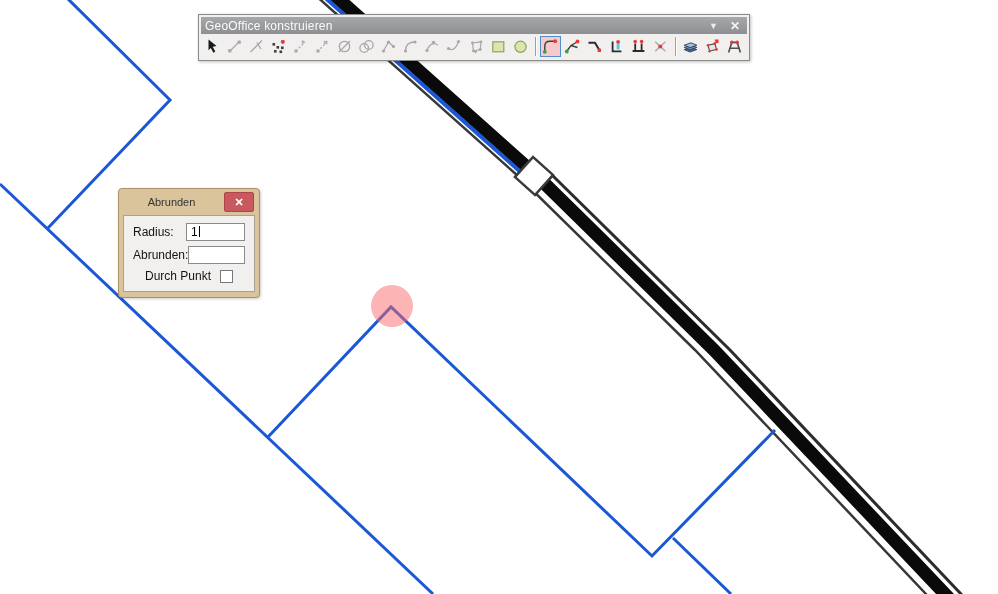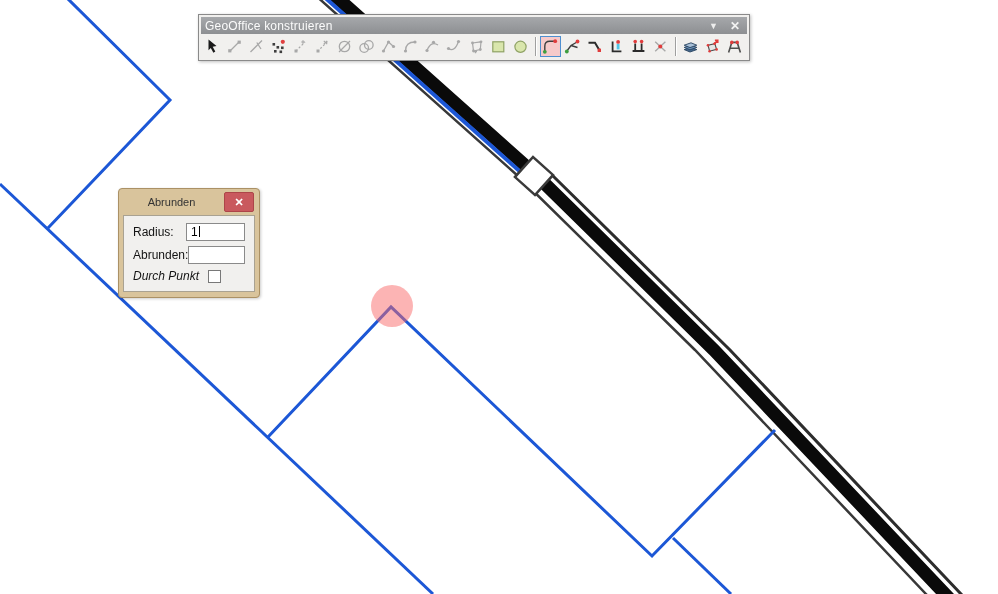--- a/index.html
+++ b/index.html
@@ -30,22 +30,22 @@
   .dlg-title-text{flex:1;text-align:center;font-size:11px;color:#333333;}
   .dlg-close{width:28px;height:18px;background:#c9595e;border:1px solid #ad4549;border-radius:2px;
              color:#ffffff;font-size:11px;font-weight:bold;display:flex;align-items:center;
              justify-content:center;margin-right:5px;cursor:default;}
   .dlg-body{margin:0 4px 5px;background:#f1f0ee;border:1px solid #a9a292;padding:4px 0 5px;}
   .dlg-row{display:flex;align-items:center;height:23px;padding:0 9px;}
   .dlg-label{flex:1;font-size:12px;color:#141414;}
   .textbox{width:49px;height:16px;background:#ffffff;border:1px solid #8a8a8a;display:flex;
            align-items:center;padding:0 4px;font-size:12px;color:#000;box-sizing:content-box;}
   .caret{display:inline-block;width:1px;height:11px;background:#000;margin-left:1px;}
-  .dlg-check-row{display:flex;align-items:center;justify-content:flex-start;height:20px;
-                 padding:0 9px;gap:9px;font-style:italic;}
+  .dlg-check-row{display:flex;align-items:center;justify-content:center;height:20px;
+                 padding:0 9px;gap:9px;}
   .dlg-check-label{font-size:12px;color:#141414;}
   .checkbox{width:13px;height:13px;background:#ffffff;border:1px solid #787878;box-sizing:border-box;}
 </style>
 </head>
 <body>
 
 <div id="stage">
 
   <svg id="map-svg" width="998" height="594" viewBox="0 0 998 594">
       <polyline points="333,-6 537,176 714,350 945,594 985,636" fill="none" stroke="#0a0a0a" stroke-width="13" stroke-linejoin="miter"></polyline>

